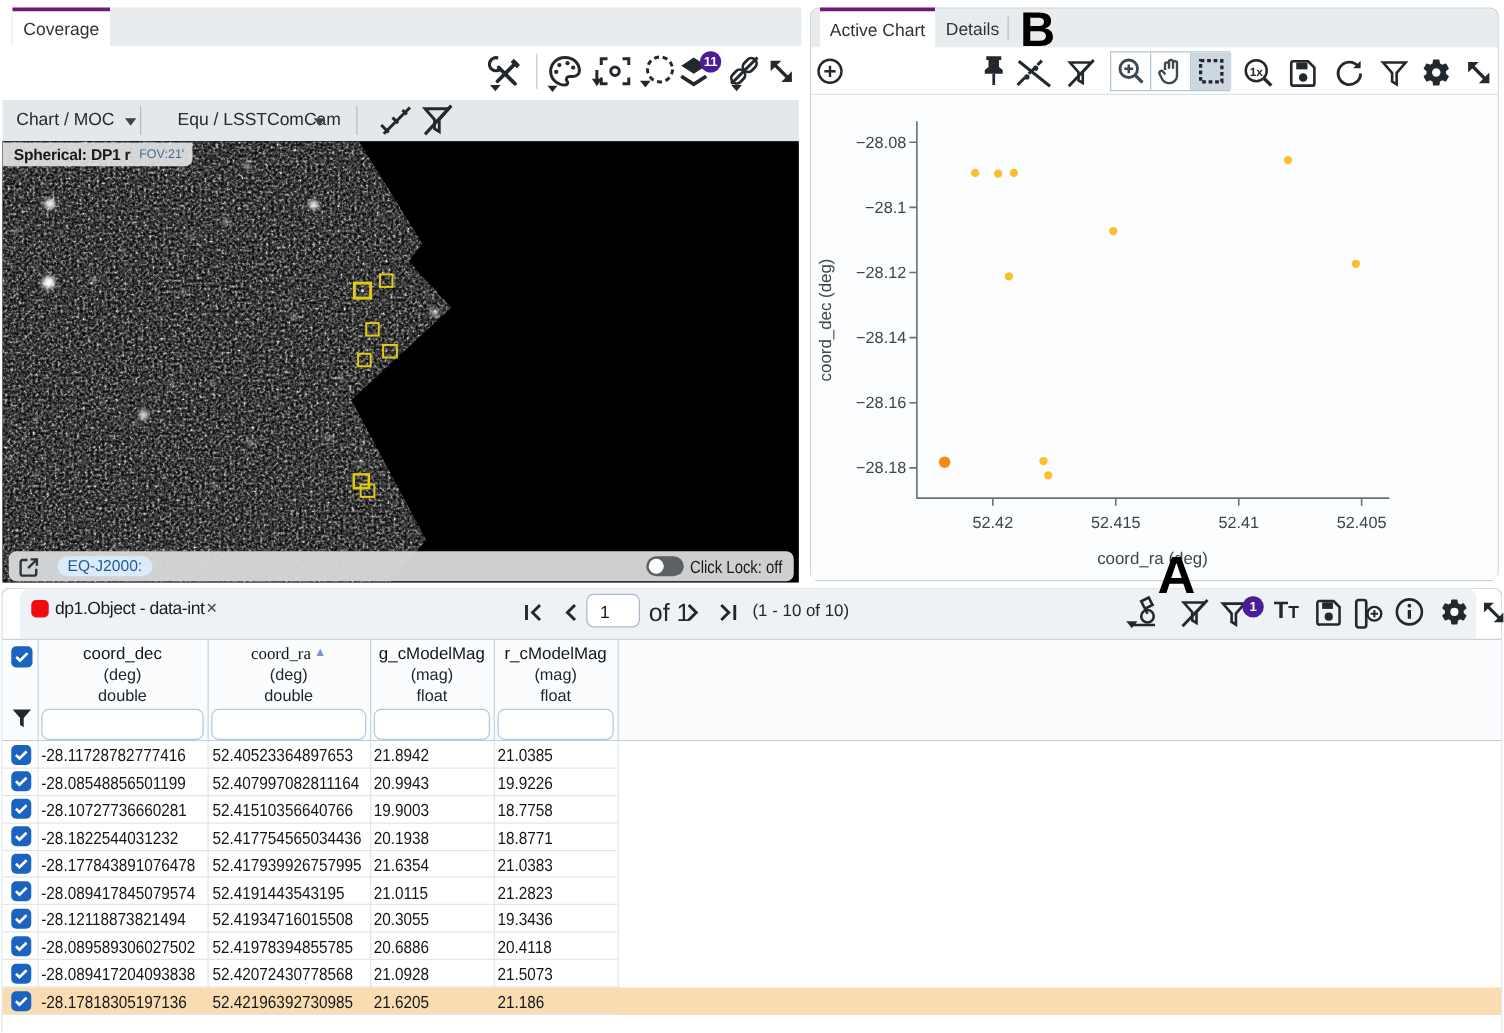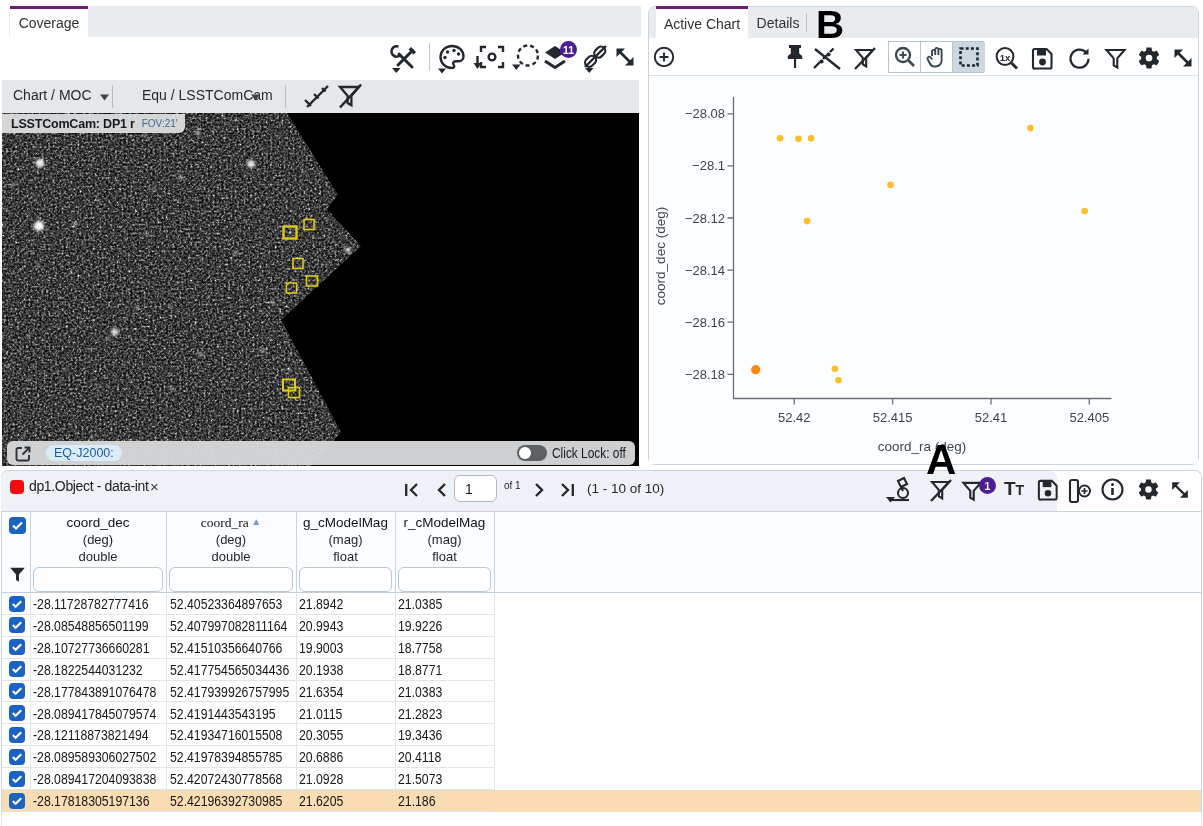--- a/index.html
+++ b/index.html
@@ -197,21 +197,21 @@
           <rect x="302" y="106.5" width="10" height="10" stroke-width="1.6"></rect>
           <rect x="291" y="145.5" width="10" height="10" stroke-width="1.6"></rect>
           <rect x="304.5" y="163" width="11" height="10" stroke-width="1.6"></rect>
           <rect x="284.5" y="170" width="10" height="10" stroke-width="1.6"></rect>
           <rect x="281" y="266.5" width="12" height="11" stroke-width="2"></rect>
           <rect x="286.5" y="274.5" width="11" height="10" stroke-width="1.6"></rect>
         </g>
       </svg>
 
       <div class="abs" style="left:0;top:1px;height:19px;padding:0 7px 0 9px;background:rgba(225,227,229,0.92);border-bottom-right-radius:6px;display:flex;align-items:center;">
-        <span style="font-size:12.5px;letter-spacing:-0.2px;color:#17191b;font-weight:bold;white-space:nowrap;">LSSTComCam: DP1 r</span>
+        <span style="font-size:12.5px;letter-spacing:-0.2px;color:#17191b;font-weight:bold;white-space:nowrap;">Spherical: DP1 r</span>
         <span style="font-size:10px;color:#47688a;margin-left:7px;white-space:nowrap;">FOV:21'</span>
       </div>
 
       <div class="abs" style="left:5px;top:328px;width:628px;height:24px;background:rgba(213,215,217,0.96);border-radius:6px;" id="covbottombar">
         <svg class="abs" style="left:7px;top:4px;" width="18" height="18" viewBox="0 0 18 18">
           <path d="M8 3 H4 a1.5 1.5 0 0 0 -1.5 1.5 V14 A1.5 1.5 0 0 0 4 15.5 h9.5 A1.5 1.5 0 0 0 15 14 V10" fill="none" stroke="#2c3238" stroke-width="1.9"></path>
           <path d="M10.5 2.5 h5 v5 M15.2 2.8 L8.5 9.5" fill="none" stroke="#2c3238" stroke-width="1.9"></path>
         </svg>
         <span class="abs" style="left:39px;top:3.5px;background:#dcebf9;color:#1d5c9c;font-size:12.5px;border-radius:9px;padding:1px 8px;white-space:nowrap;">EQ-J2000:</span>
         <div class="abs" style="left:510px;top:4px;width:30px;height:16px;background:#5c6165;border-radius:8px;">
@@ -341,36 +341,36 @@
           <circle cx="106.7" cy="292.7" r="4.6" fill="#f78b10"></circle>
         </g>
       </svg>
     </div>
     <div class="abs" style="left:168px;top:5px;font-weight:bold;font-size:39px;color:#000;line-height:39px;">B</div>
   </div>
 
   <div class="abs" id="tablepanel" style="left:1px;top:470px;width:1201px;height:356px;">
     <div class="abs" style="left:0;top:0;width:1201px;height:342px;border:1px solid #ccd6de;border-bottom:none;border-radius:7px 7px 0 0;background:#fff;"></div>
 
-    <div class="abs" style="left:0;top:1px;width:1056px;height:40px;background:#eef1f5;border-radius:7px 7px 0 0;" id="tabletoolbar">
+    <div class="abs" style="left:15px;top:1px;width:1165px;height:40px;background:#eef1f5;border-radius:7px 7px 0 0;" id="tabletoolbar">
       <div class="abs" style="left:9px;top:9px;width:14px;height:14px;background:#f00d0d;border-radius:4px;"></div>
       <span class="abs" style="left:28px;top:7px;font-size:14px;letter-spacing:-0.35px;color:#1a1d20;">dp1.Object - data-int</span>
       <span class="abs" style="left:149px;top:7px;font-size:15px;color:#3a4046;">×</span>
 
       <svg class="icon" style="left:403px;top:11px;" width="16" height="16" viewBox="0 0 16 16">
         <path d="M2.2 2 v12" stroke="#23282e" stroke-width="2.3"></path>
         <path d="M13 2 L7 8 l6 6" stroke="#23282e" stroke-width="2.3" fill="none"></path>
       </svg>
       <svg class="icon" style="left:434px;top:11px;" width="12" height="16" viewBox="0 0 12 16">
         <path d="M10 2 L4 8 l6 6" stroke="#23282e" stroke-width="2.4" fill="none"></path>
       </svg>
       <div class="abs" style="left:453px;top:4px;width:43px;height:27px;border:1px solid #a9bbca;border-radius:6px;background:#fff;font-size:14px;color:#16191c;display:flex;align-items:center;">
           <span style="margin-left:10px;">1</span>
         </div>
-      <span class="abs" style="left:503px;top:9px;font-size:10px;color:#23282e;">of 1</span>
+      <span class="abs" style="left:503px;top:9px;font-size:20px;color:#23282e;">of 1</span>
       <svg class="icon" style="left:533px;top:11px;" width="12" height="16" viewBox="0 0 12 16">
         <path d="M2 2 l6 6 -6 6" stroke="#23282e" stroke-width="2.4" fill="none"></path>
       </svg>
       <svg class="icon" style="left:558px;top:11px;" width="16" height="16" viewBox="0 0 16 16">
         <path d="M3 2 l6 6 -6 6" stroke="#23282e" stroke-width="2.3" fill="none"></path>
         <path d="M13.8 2 v12" stroke="#23282e" stroke-width="2.3"></path>
       </svg>
       <span class="abs" style="left:586px;top:10px;font-size:13.5px;color:#23282e;">(1 - 10 of 10)</span>
 
       <svg class="icon" style="left:883px;top:5px;" width="33" height="30" viewBox="0 0 33 30">

